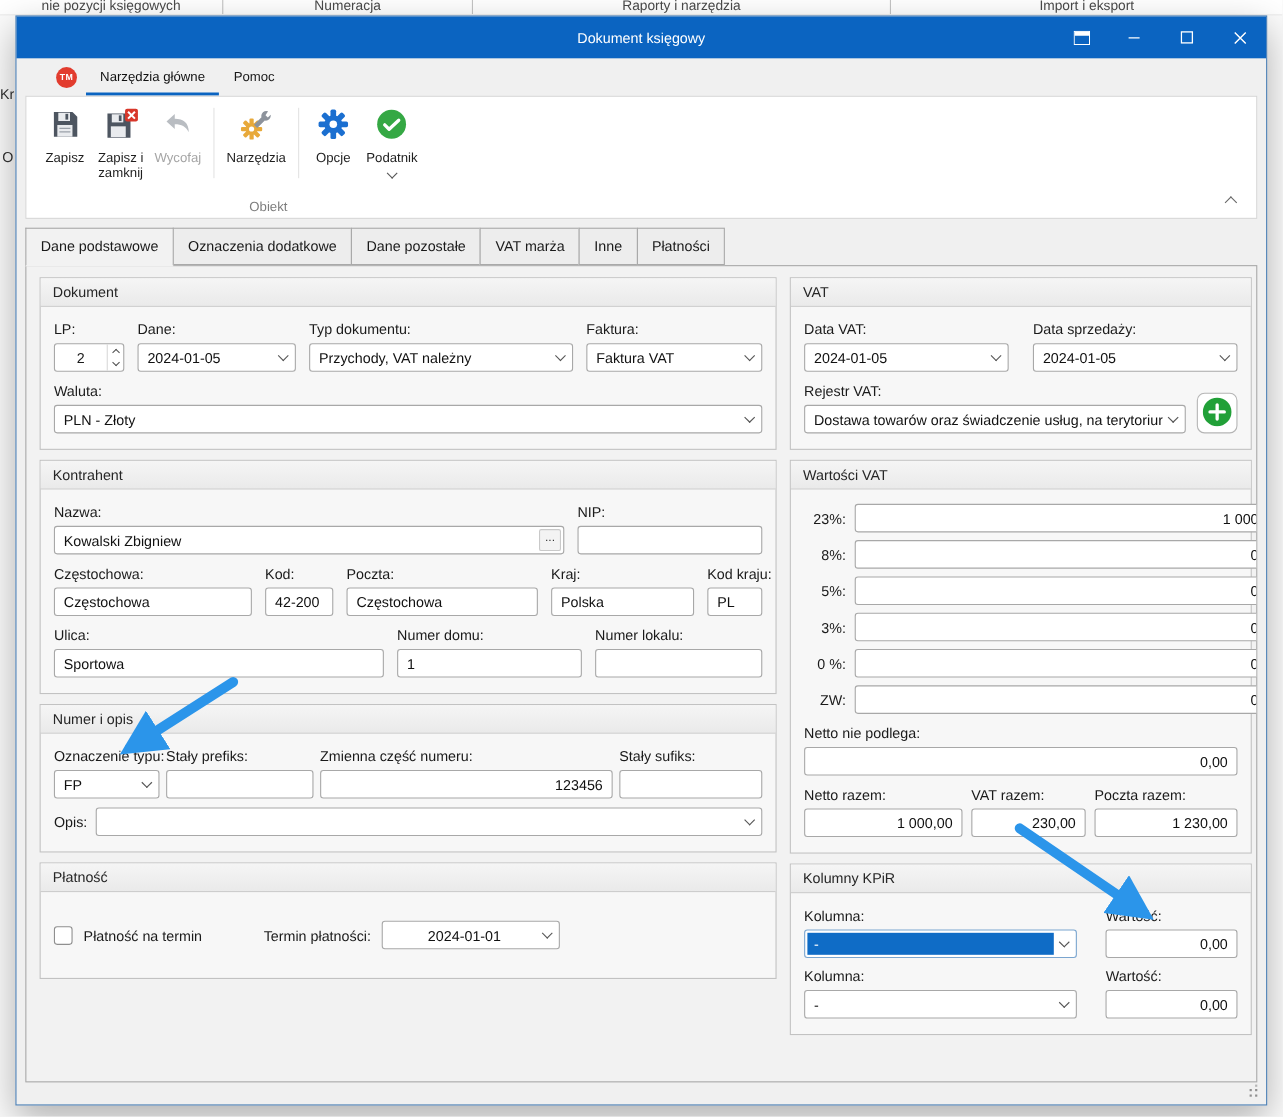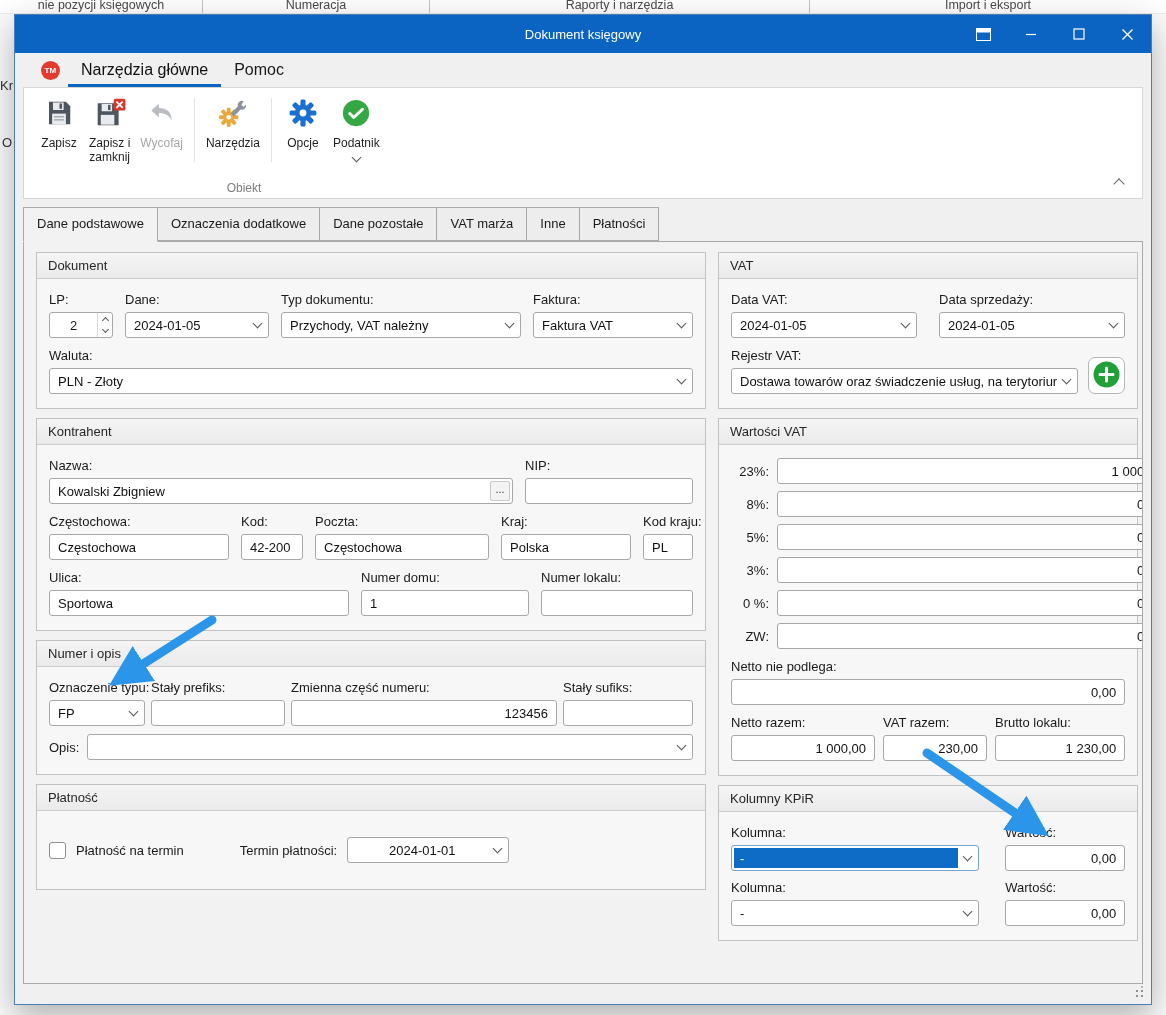--- a/index.html
+++ b/index.html
@@ -14,23 +14,23 @@
 
   
   .dialog{position:absolute;left:14px;top:14px;width:1138px;height:991px;background:#f0f0f0;border:1px solid #4a7fb5;box-shadow:0 12px 32px rgba(0,0,0,.30);display:flex;flex-direction:column}
 
   .titlebar{height:38px;background:#0b64c1;flex:0 0 auto;display:flex;align-items:center;position:relative;color:#fff}
   .title{position:absolute;left:0;right:0;text-align:center;font-size:13px;pointer-events:none}
   .controls{margin-left:auto;display:flex;height:100%;position:relative;z-index:1}
   .ctrl{width:48px;height:100%;display:flex;align-items:center;justify-content:center;cursor:pointer}
   .ctrl svg{display:block}
 
-  .menubar{height:34px;flex:0 0 auto;display:flex;align-items:stretch;padding:0 18px}
+  .menubar{height:34px;flex:0 0 auto;display:flex;align-items:stretch;padding:0 28px}
   .logo{width:19px;height:19px;border-radius:50%;background:#e23c2e;color:#fff;font-size:8px;font-weight:bold;display:flex;align-items:center;justify-content:center;align-self:center;margin:0 8px 0 8px;letter-spacing:.3px}
-  .menu-item{padding:0 13px;display:flex;align-items:center;font-size:16px;cursor:pointer}
+  .menu-item{padding:0 13px;display:flex;align-items:center;font-size:12px;cursor:pointer}
   .menu-item.active{box-shadow:inset 0 -3px 0 #0b64c1;color:#111}
 
   .ribbon{margin:0 8px;flex:0 0 auto;background:#fff;border:1px solid #d6d6d6;height:112px;position:relative;display:flex;align-items:flex-start;padding:8px 10px 20px}
   .rbtn{min-width:50px;padding:2px 5px 0;display:flex;flex-direction:column;align-items:center;gap:5px;font-size:12px;text-align:center;line-height:1.15;cursor:pointer}
   .rbtn .rlbl{color:#1f1f1f}
   .rbtn.disabled .rlbl{color:#a5a5a5}
   .rsep{width:1px;align-self:stretch;background:#e3e3e3;margin:2px 6px 16px}
   .group-lbl{position:absolute;bottom:3px;left:160px;width:120px;text-align:center;color:#7d7d7d;font-size:12px}
   .collapse{position:absolute;right:12px;bottom:8px;width:22px;height:16px;display:flex;align-items:center;justify-content:center;cursor:pointer}
   .chev-up{width:8px;height:8px;border-left:1.5px solid #666;border-top:1.5px solid #666;transform:rotate(45deg);margin-top:4px}
@@ -498,21 +498,21 @@
           <div class="totals">
             <div class="fld t1">
               <label>Netto razem:</label>
               <input class="inp num" value="1 000,00" style="">
             </div>
             <div class="fld t2">
               <label>VAT razem:</label>
               <input class="inp num" value="230,00" style="">
             </div>
             <div class="fld t3">
-              <label>Brutto lokalu:</label>
+              <label>Poczta razem:</label>
               <input class="inp num" value="1 230,00" style="">
             </div>
           </div>
         </div>
       </div>
 
       <div class="gbox">
         <div class="ghead">Kolumny KPiR</div>
         <div class="gbody">
           <div class="kpir-row">

